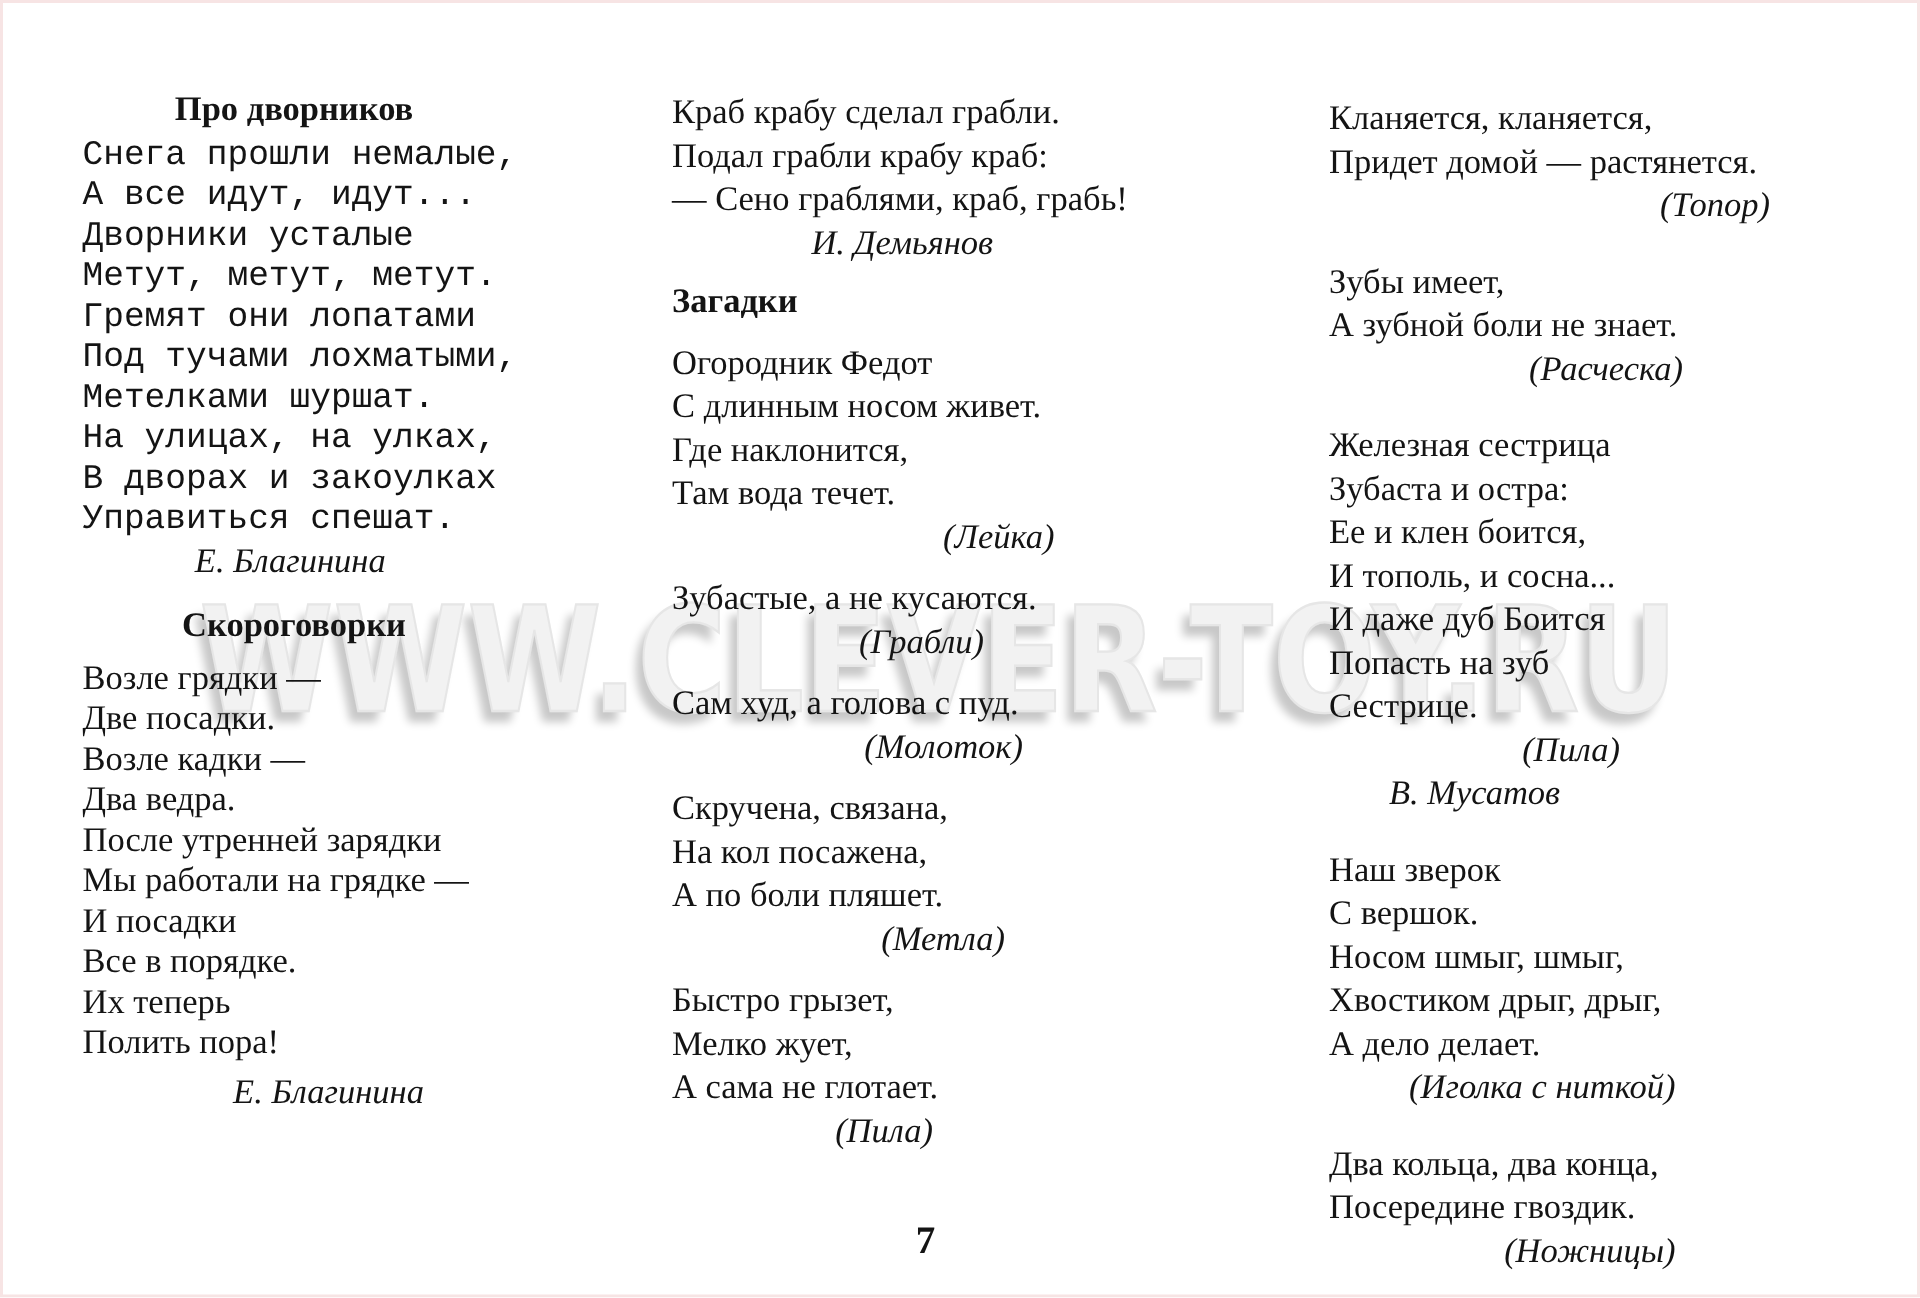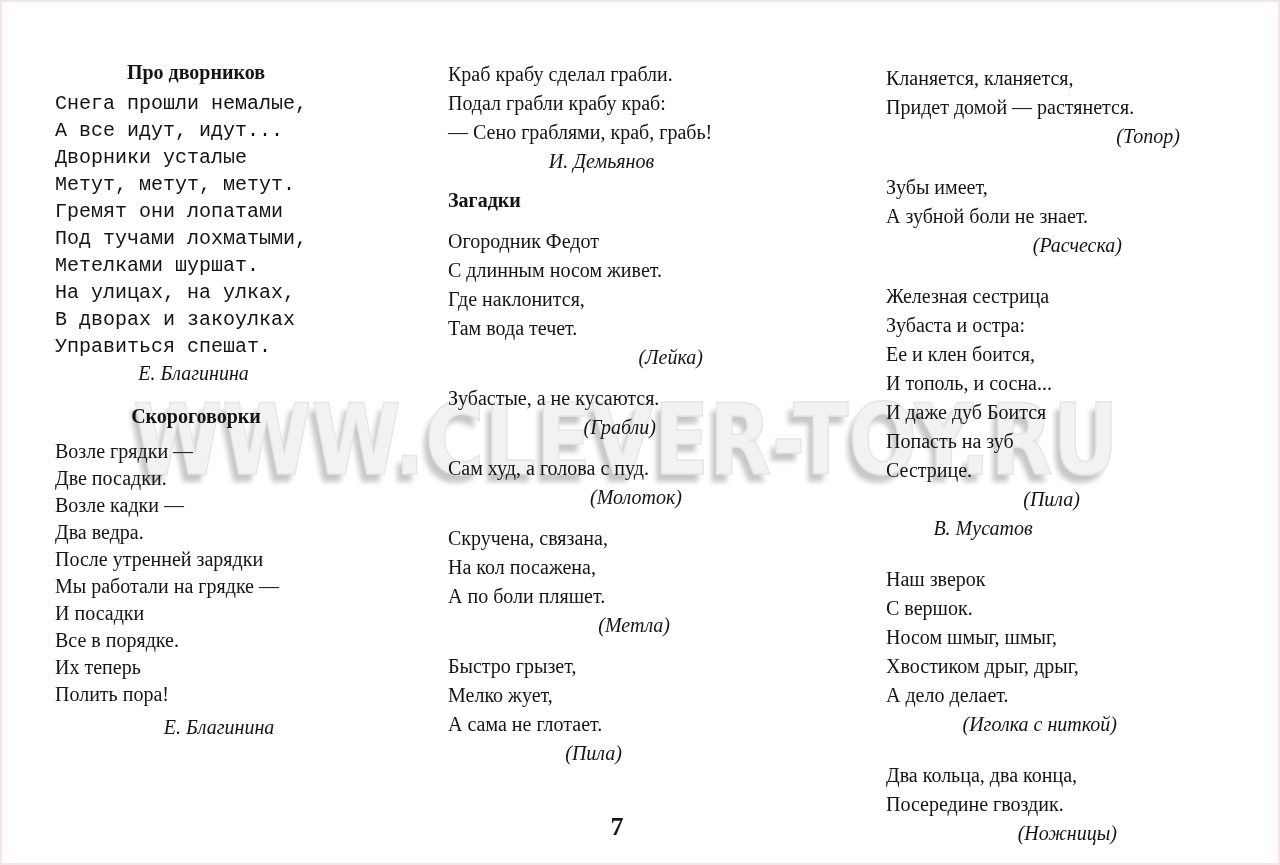--- a/index.html
+++ b/index.html
@@ -29,21 +29,21 @@
     color: #f2f2f2;
     -webkit-text-stroke: 1.5px #e6e6e6;
     text-shadow: -6px 7px 6px #c8c8c8;
     transform: scale(0.88, 1.06);
     transform-origin: left top;
     letter-spacing: 0;
   }
   .col {
     position: absolute;
     z-index: 1;
-    font-size: 20px;
+    font-size: 23px;
   }
   .col .line { white-space: nowrap; }
   .col-left  { left: 55px;  top: 59px;  width: 332px; line-height: 27px; }
   .col-mid   { left: 448px; top: 60px;  width: 314px; line-height: 29px; }
   .col-right { left: 886px; top: 64px;  width: 300px; line-height: 29px; }
   .title {
     font-weight: bold;
     text-align: center;
   }
   .col-left .title { padding-right: 50px; }

